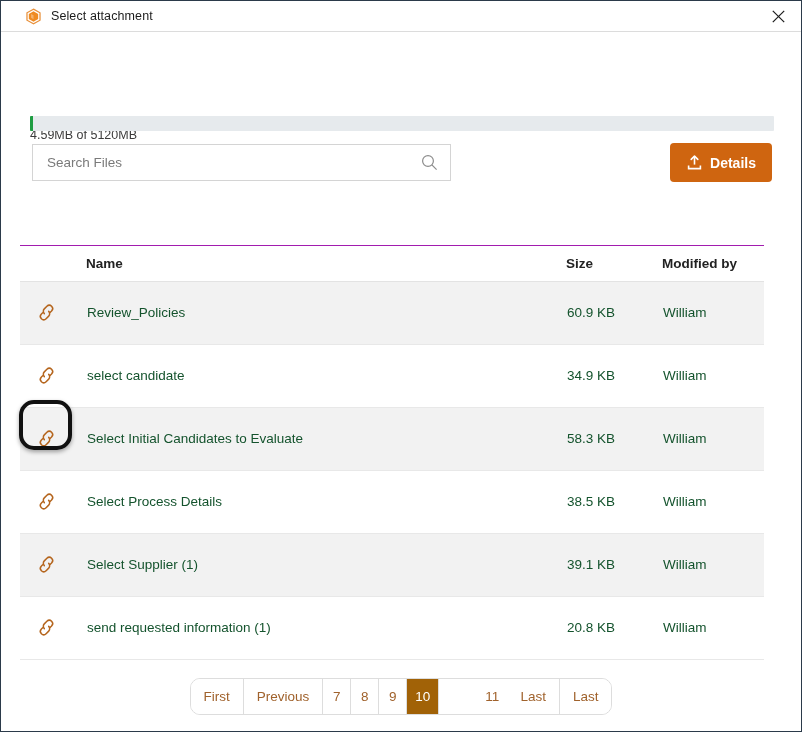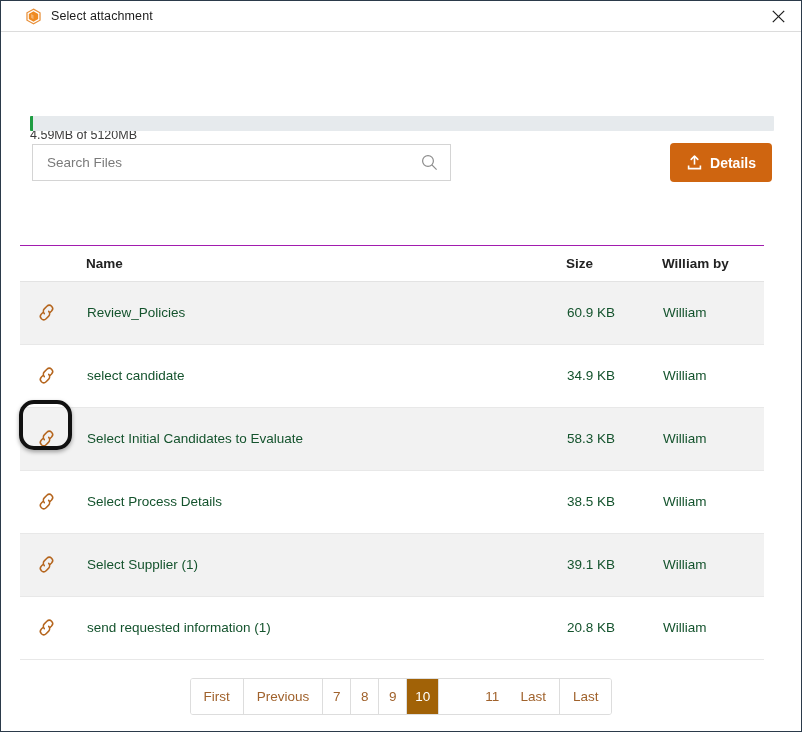--- a/index.html
+++ b/index.html
@@ -192,21 +192,21 @@
   
   #pagination {
     position: absolute;
     left: 0; right: 0; top: 646px;
     display: flex;
     justify-content: center;
   }
   #pager {
     display: flex;
     border: 1px solid #dddddd;
-    border-radius: 3px;
+    border-radius: 10px;
     overflow: hidden;
     background: #fff;
   }
   .page-btn {
     min-width: 39px;
     height: 35px;
     padding: 0 13px;
     display: flex;
     align-items: center;
     justify-content: center;
@@ -270,21 +270,21 @@
     </button>
 
 
     <div id="file-table">
       <table>
         <thead>
           <tr>
             <th class="col-icon"></th>
             <th class="col-name">Name</th>
             <th class="col-size">Size</th>
-            <th class="col-mod">William by</th>
+            <th class="col-mod">Modified by</th>
           </tr>
         </thead>
         <tbody id="table-body">
             <tr class="odd">
               <td class="col-icon annot-cell">
                 <svg class="link-icon" width="21" height="21" viewBox="0 0 21 21">
                   <g fill="none" stroke="#b5651d" stroke-width="1.5" stroke-linecap="round">
                     <path d="M8.3 11.6 a3.3 3.3 0 0 1 0-4.7 l2.6-2.6 a3.3 3.3 0 0 1 4.7 4.7 l-1.3 1.3"></path>
                     <path d="M12.7 9.4 a3.3 3.3 0 0 1 0 4.7 l-2.6 2.6 a3.3 3.3 0 0 1-4.7-4.7 l1.3-1.3"></path>
                   </g>

